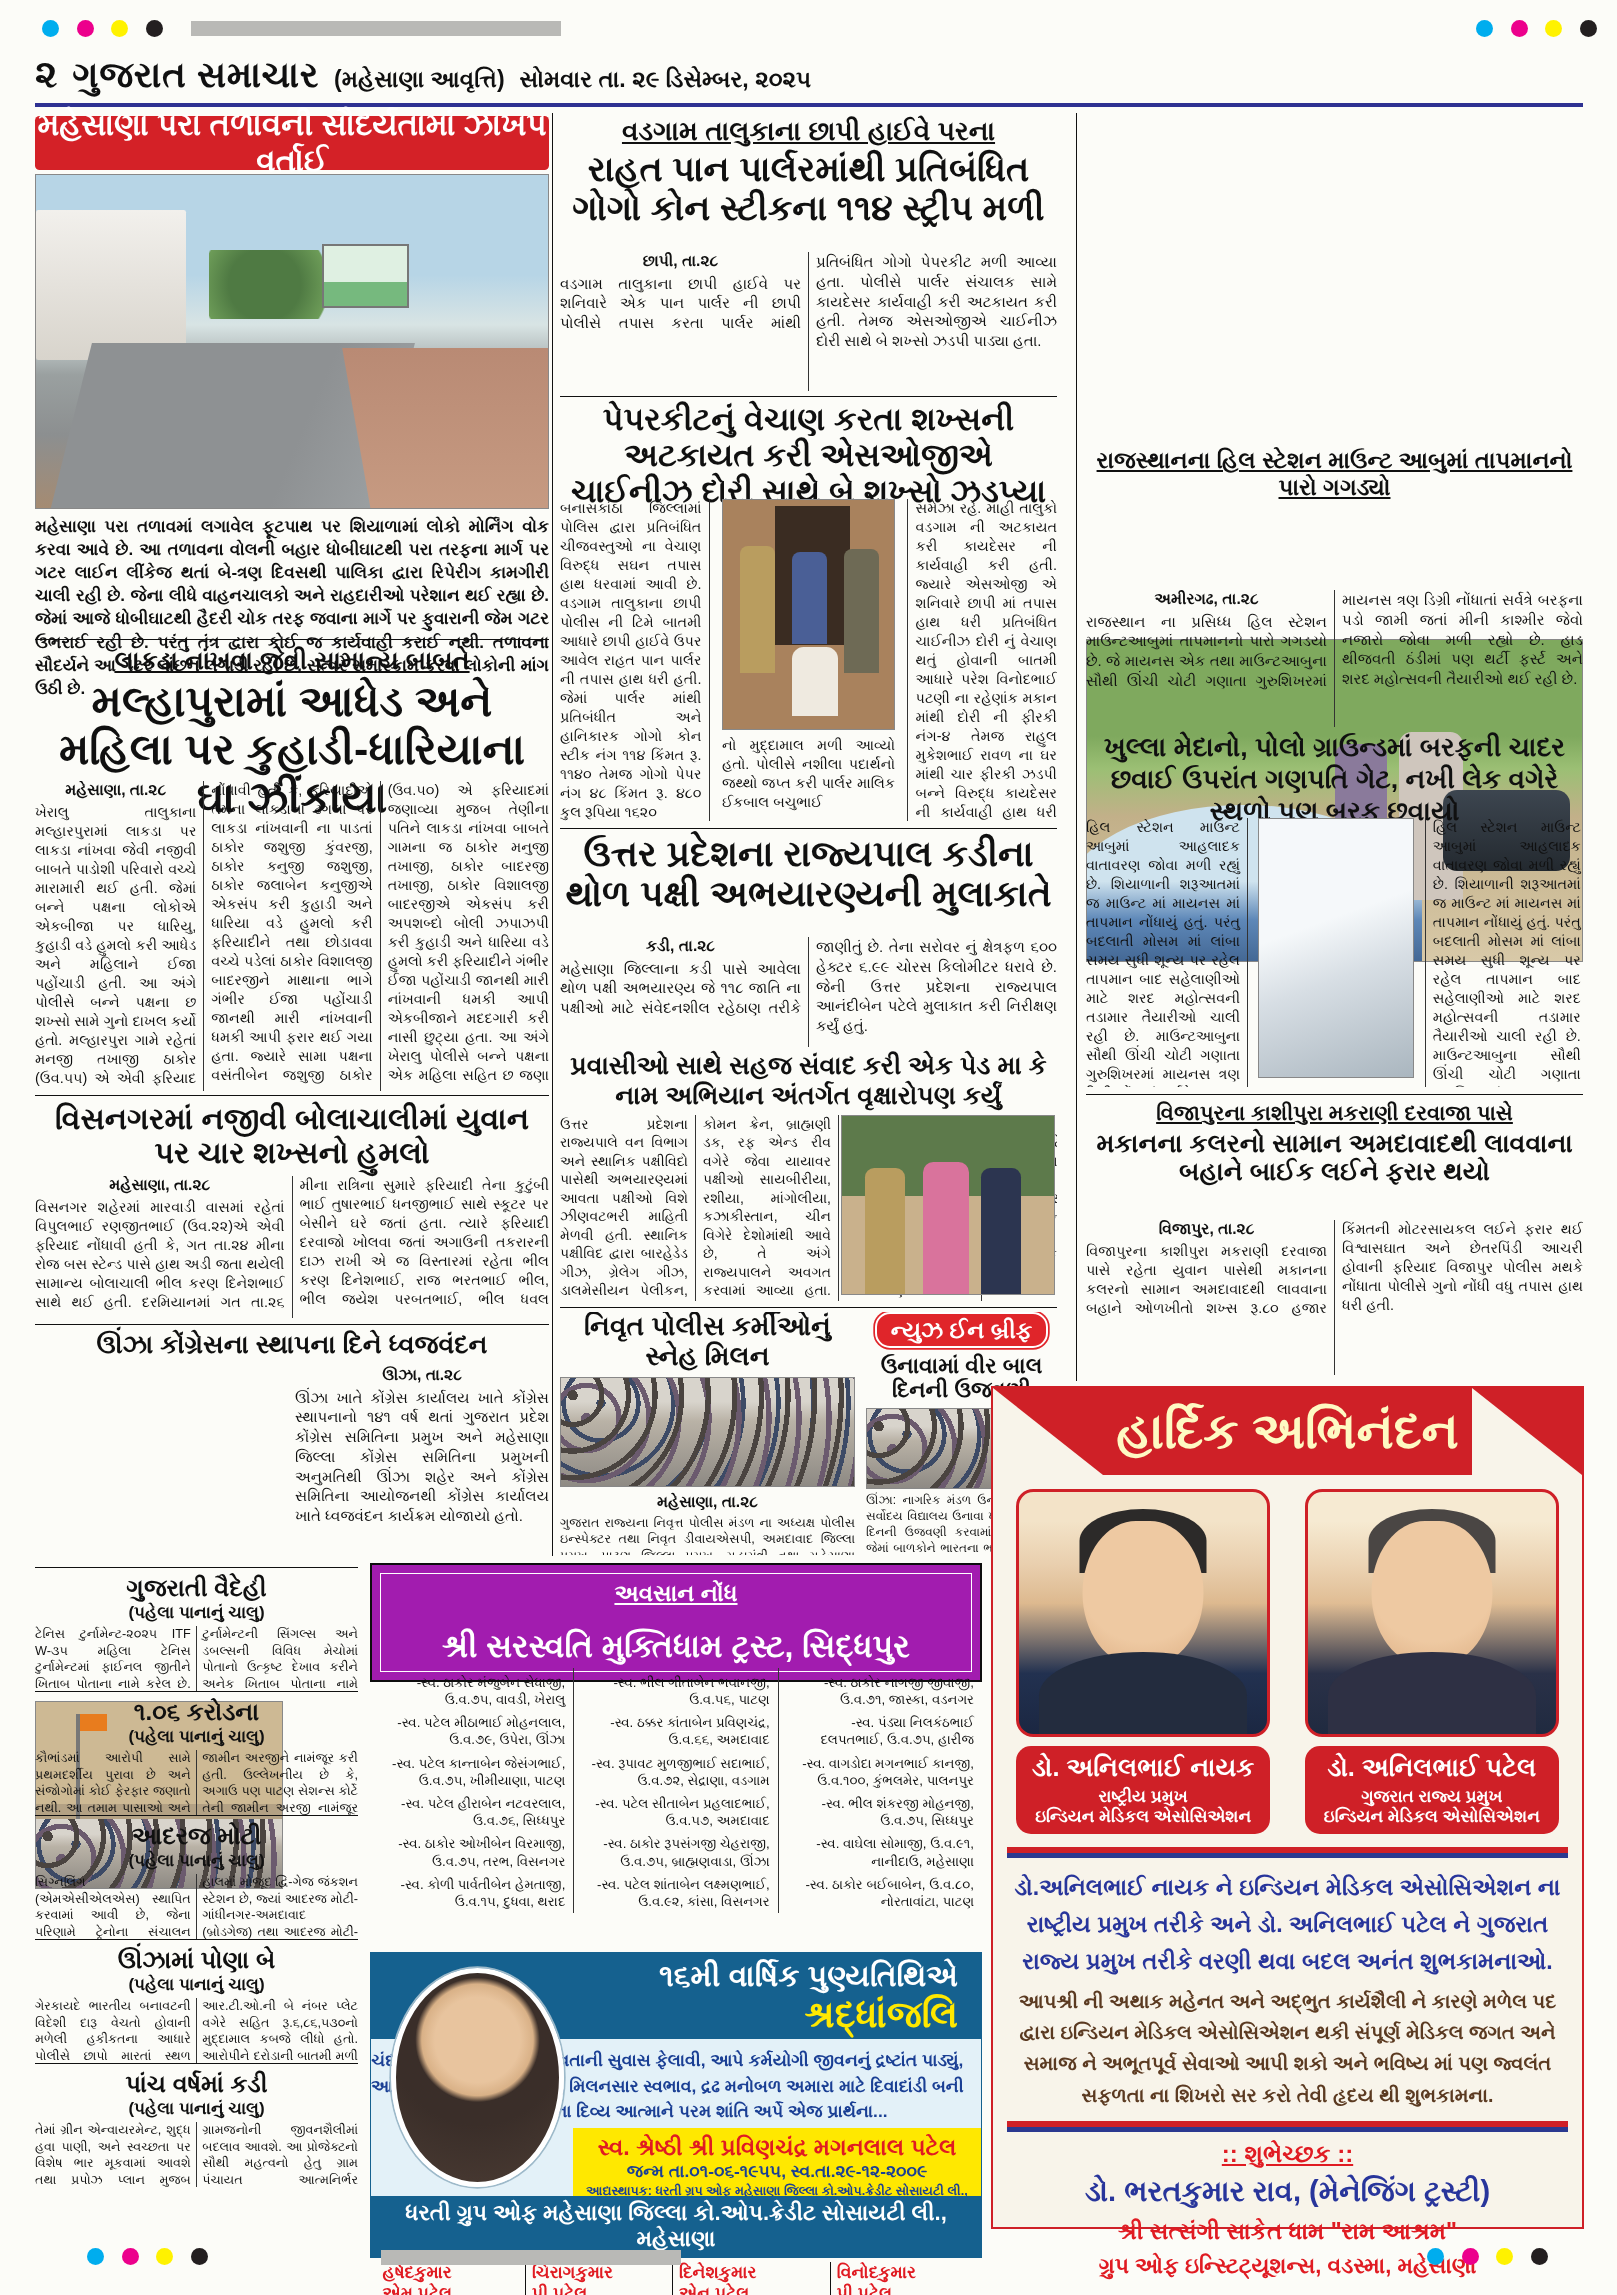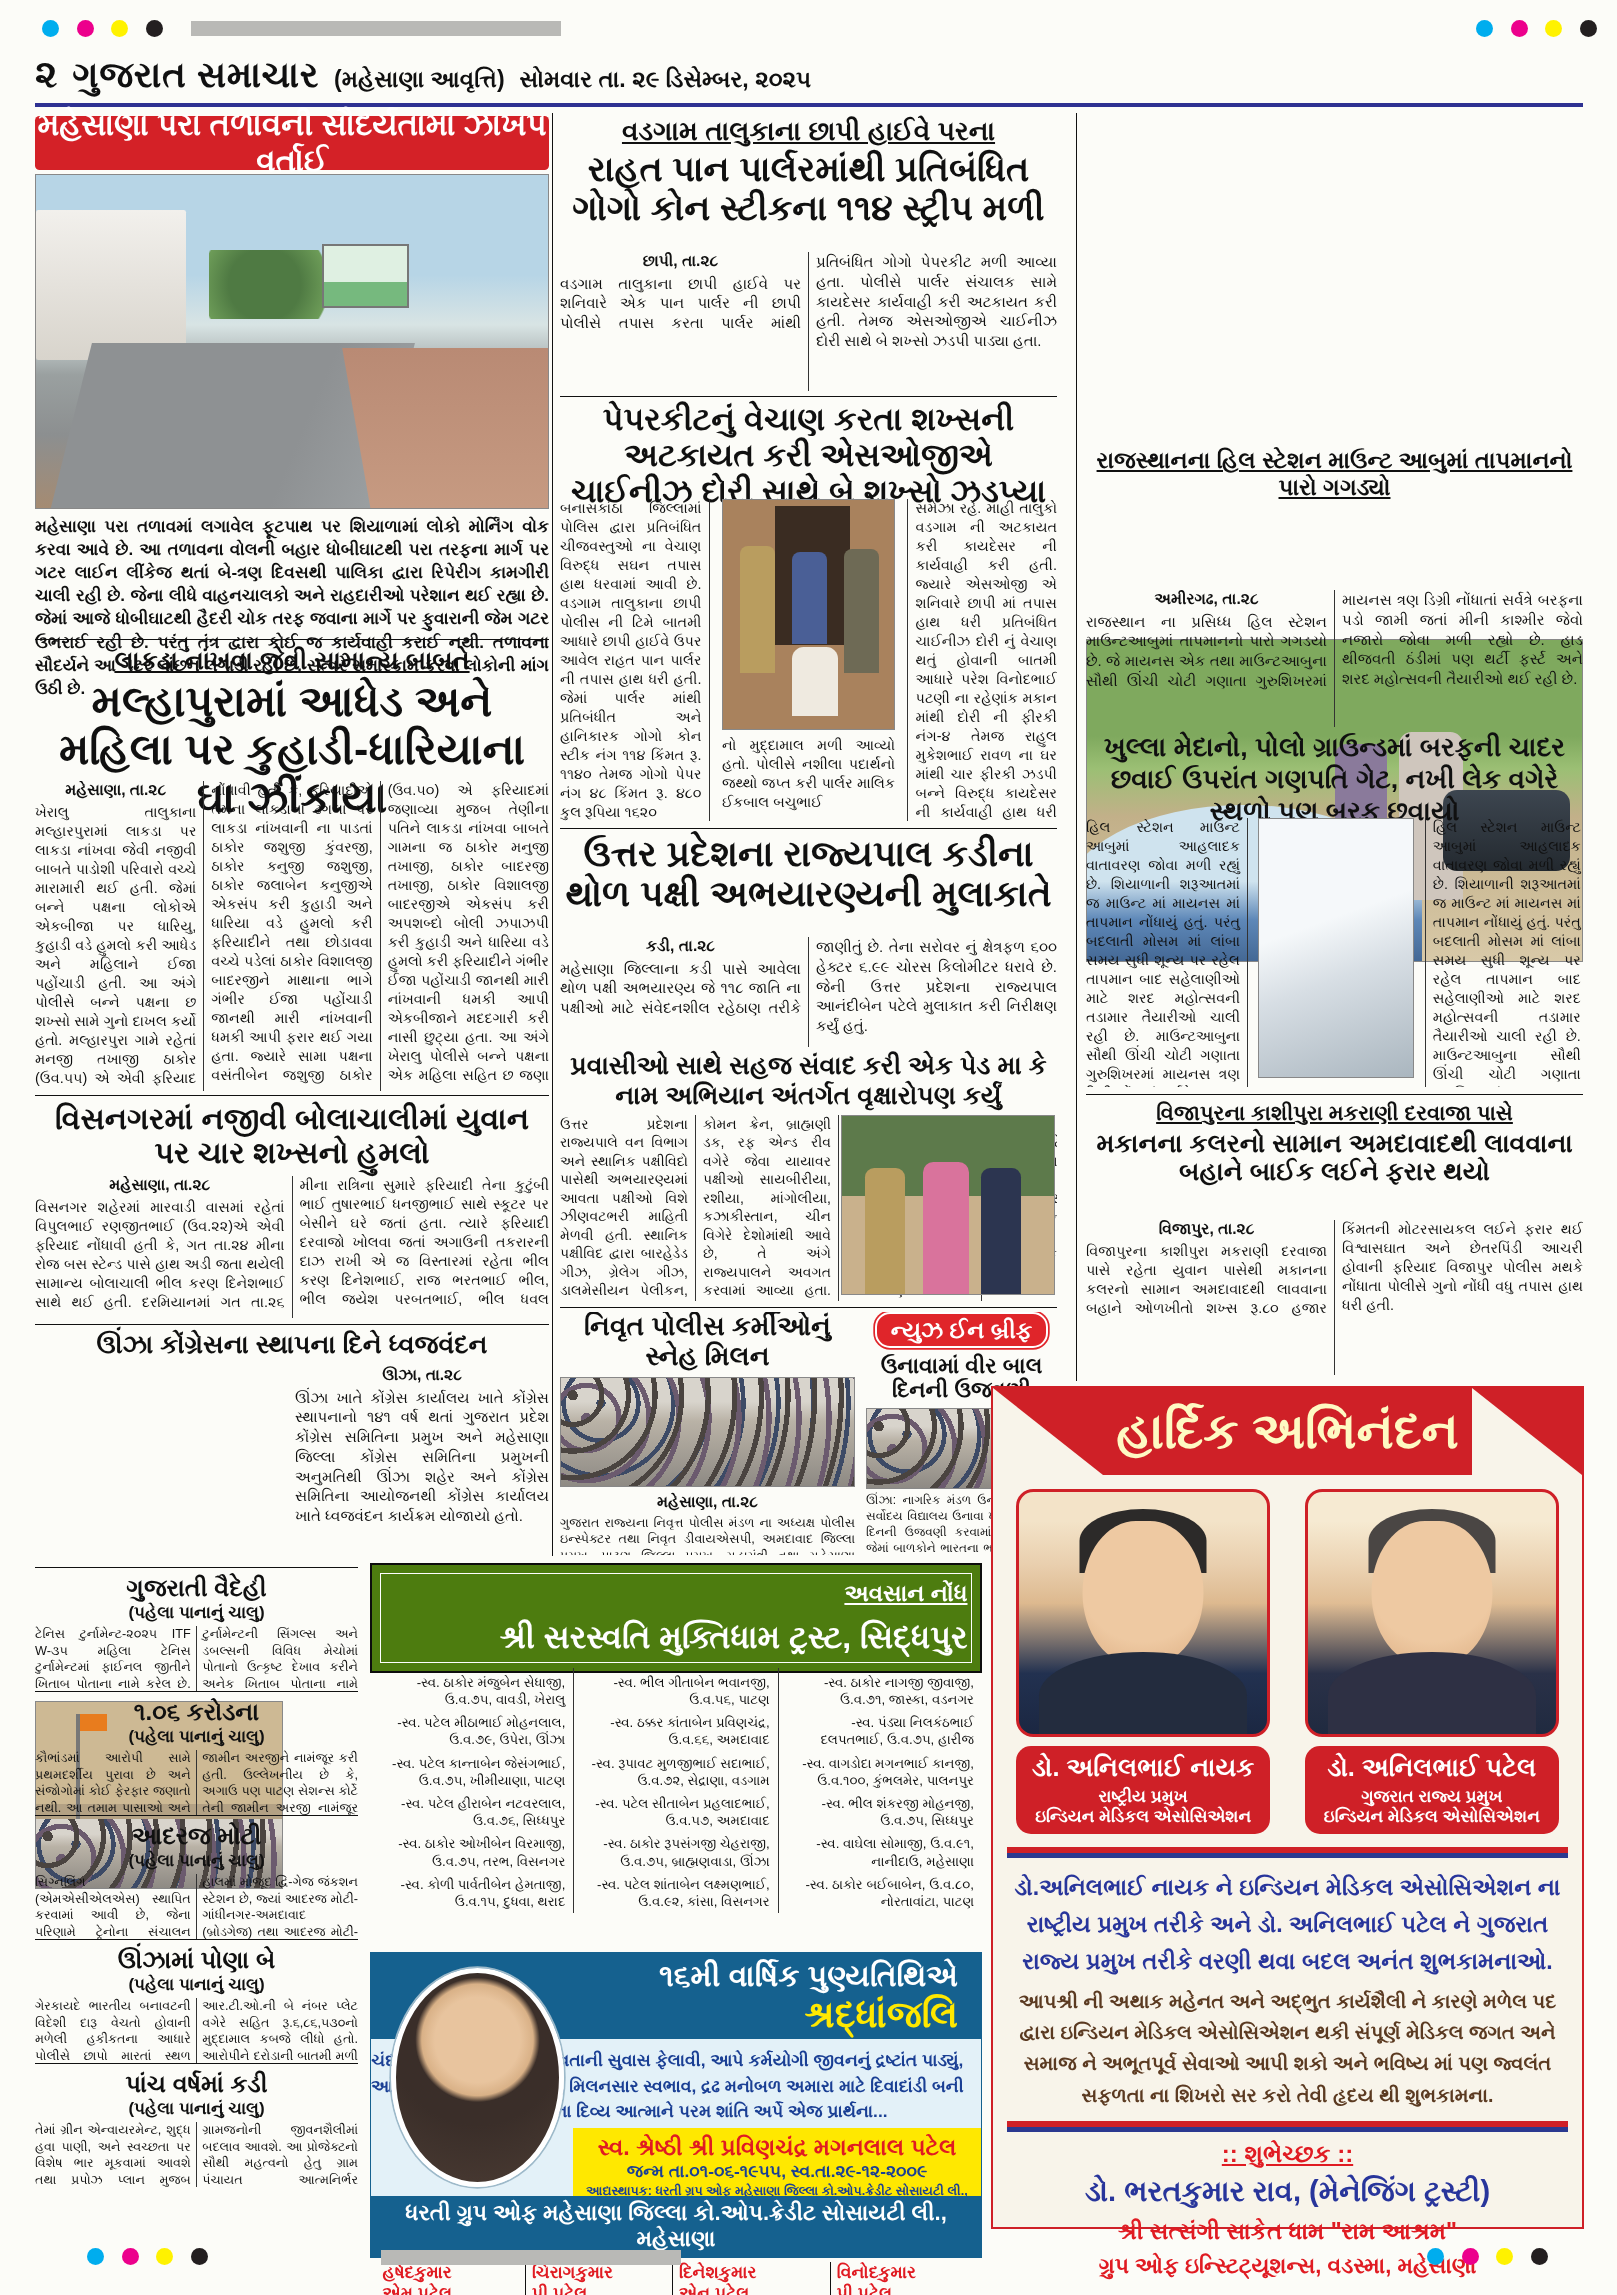--- a/index.html
+++ b/index.html
@@ -26,24 +26,24 @@
 .body{font-size:14.4px;line-height:1.32;text-align:justify}
 .cols2{column-count:2;column-gap:15px;column-rule:0.6px solid #333}
 .cols3{column-count:3;column-gap:15px;column-rule:0.6px solid #333}
 .rule-t{border-top:1.7px solid #111}
 .vrule{background:#111;width:1.2px}
 .photo{position:relative;overflow:hidden;border:0.6px solid #888;background:#cfd8d2}
 .caption{font-weight:bold;font-size:17px;line-height:1.36;text-align:justify}
 
 .nib{background:#e0252a;color:#fff;font-weight:bold;font-size:23px;display:flex;align-items:center;justify-content:center;border-radius:15px;border:2.3px solid #fff;box-shadow:0 0 0 1.7px #e0252a}
 
-.obit-box{background:#4d7c0f;color:#fff;text-align:right;padding:8px;border:2.3px solid #0d0d0d}
+.obit-box{background:#a21caf;color:#fff;text-align:center;padding:8px;border:2.3px solid #0d0d0d}
 .obit-inner{border:1.7px solid #fff;padding:5.8px 3.5px}
 .obit-small{font-size:23px;font-weight:bold;text-decoration:underline}
-.obit-main{font-size:32px;font-weight:bold;margin-top:12px}
+.obit-main{font-size:32px;font-weight:bold;margin-top:21px}
 .ob-cols{display:flex}
 .ob-col{flex:1;padding:5.8px 8px;font-size:13.3px;line-height:1.3}
 .ob-col+.ob-col{border-left:1.2px solid #333}
 .ob-item{margin-bottom:5.8px;text-align:right}
 
 .sh-wrap{background:#e3f1f8;border:1.7px solid #15618f}
 .sh-head{background:#15618f;color:#fff;text-align:right;padding:5.8px 23px 3.5px 0}
 .sh-head .l1{font-size:30px;font-weight:bold}
 .sh-head .l2{font-size:37px;font-weight:bold;color:#ffe800}
 .sh-oval{position:absolute;left:19.6px;top:15px;width:173px;height:219px;border-radius:50%;background:radial-gradient(circle at 50% 32%,#e8c49e 0 26%,#d9b187 34%,#3a2e29 38% 52%,#4a3b33 100%);border:5.8px solid #fff;box-shadow:0 0 0 1.7px #9db9c9}

